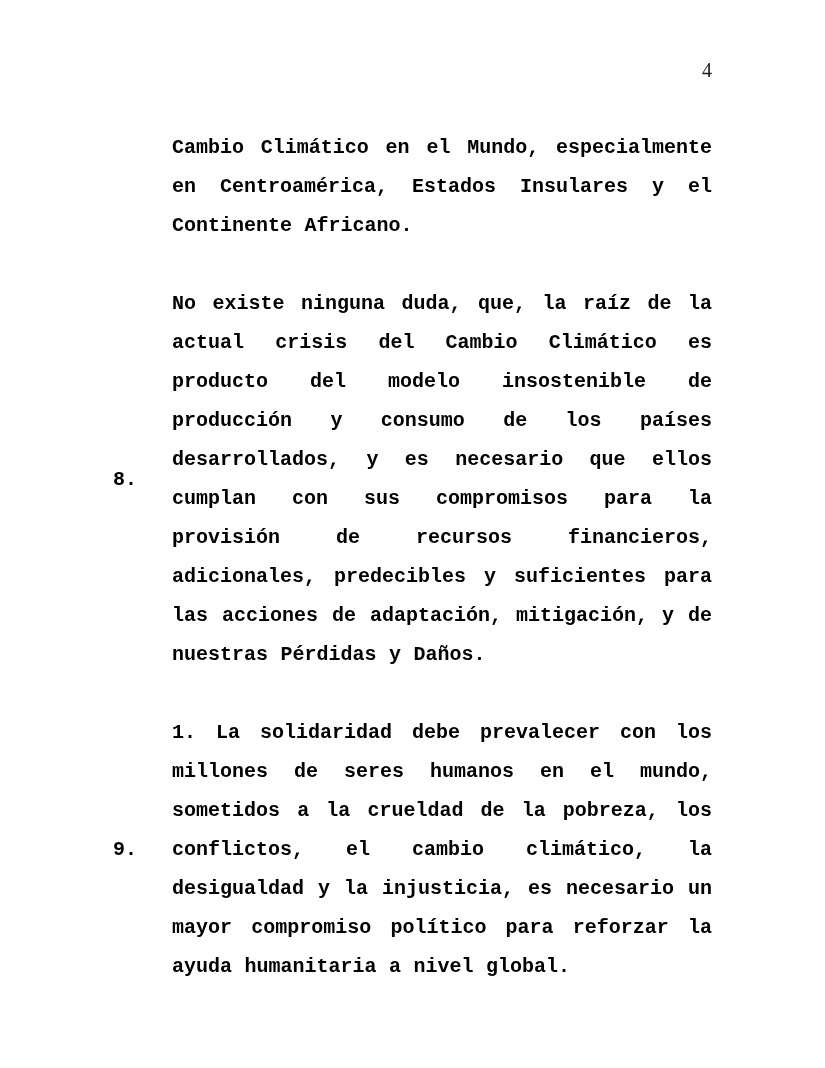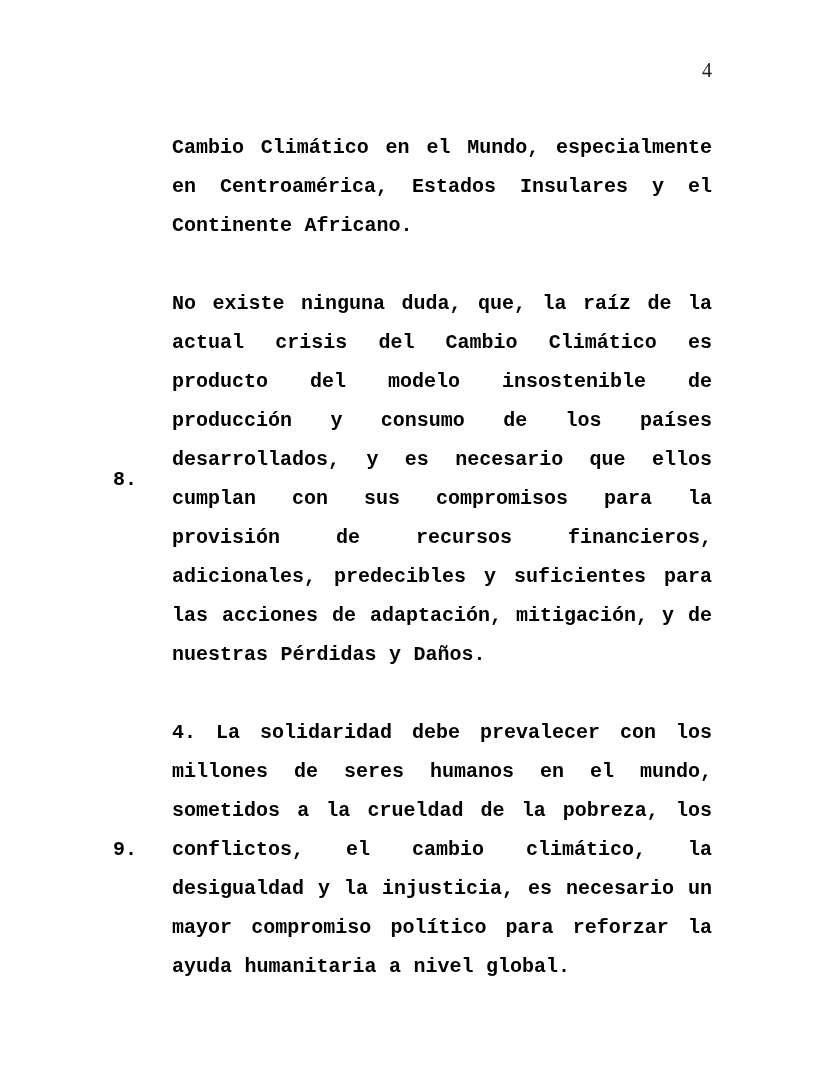--- a/index.html
+++ b/index.html
@@ -75,17 +75,17 @@
       <div class="para-text">Cambio Climático en el Mundo, especialmente en Centroamérica, Estados Insulares y el Continente Africano.</div>
     </div>
 
     <div class="para">
       <div class="marker">8.</div>
       <div class="para-text">No existe ninguna duda, que, la raíz de la actual crisis del Cambio Climático es producto del modelo insostenible de producción y consumo de los países desarrollados, y es necesario que ellos cumplan con sus compromisos para la provisión de recursos financieros, adicionales, predecibles y suficientes para las acciones de adaptación, mitigación, y de nuestras Pérdidas y Daños.</div>
     </div>
 
     <div class="para">
       <div class="marker">9.</div>
-      <div class="para-text">4. La solidaridad debe prevalecer con los millones de seres humanos en el mundo, sometidos a la crueldad de la pobreza, los conflictos, el cambio climático, la desigualdad y la injusticia, es necesario un mayor compromiso político para reforzar la ayuda humanitaria a nivel global.</div>
+      <div class="para-text">1. La solidaridad debe prevalecer con los millones de seres humanos en el mundo, sometidos a la crueldad de la pobreza, los conflictos, el cambio climático, la desigualdad y la injusticia, es necesario un mayor compromiso político para reforzar la ayuda humanitaria a nivel global.</div>
     </div>
 
   </div>
 </div>
 
 </body></html>

